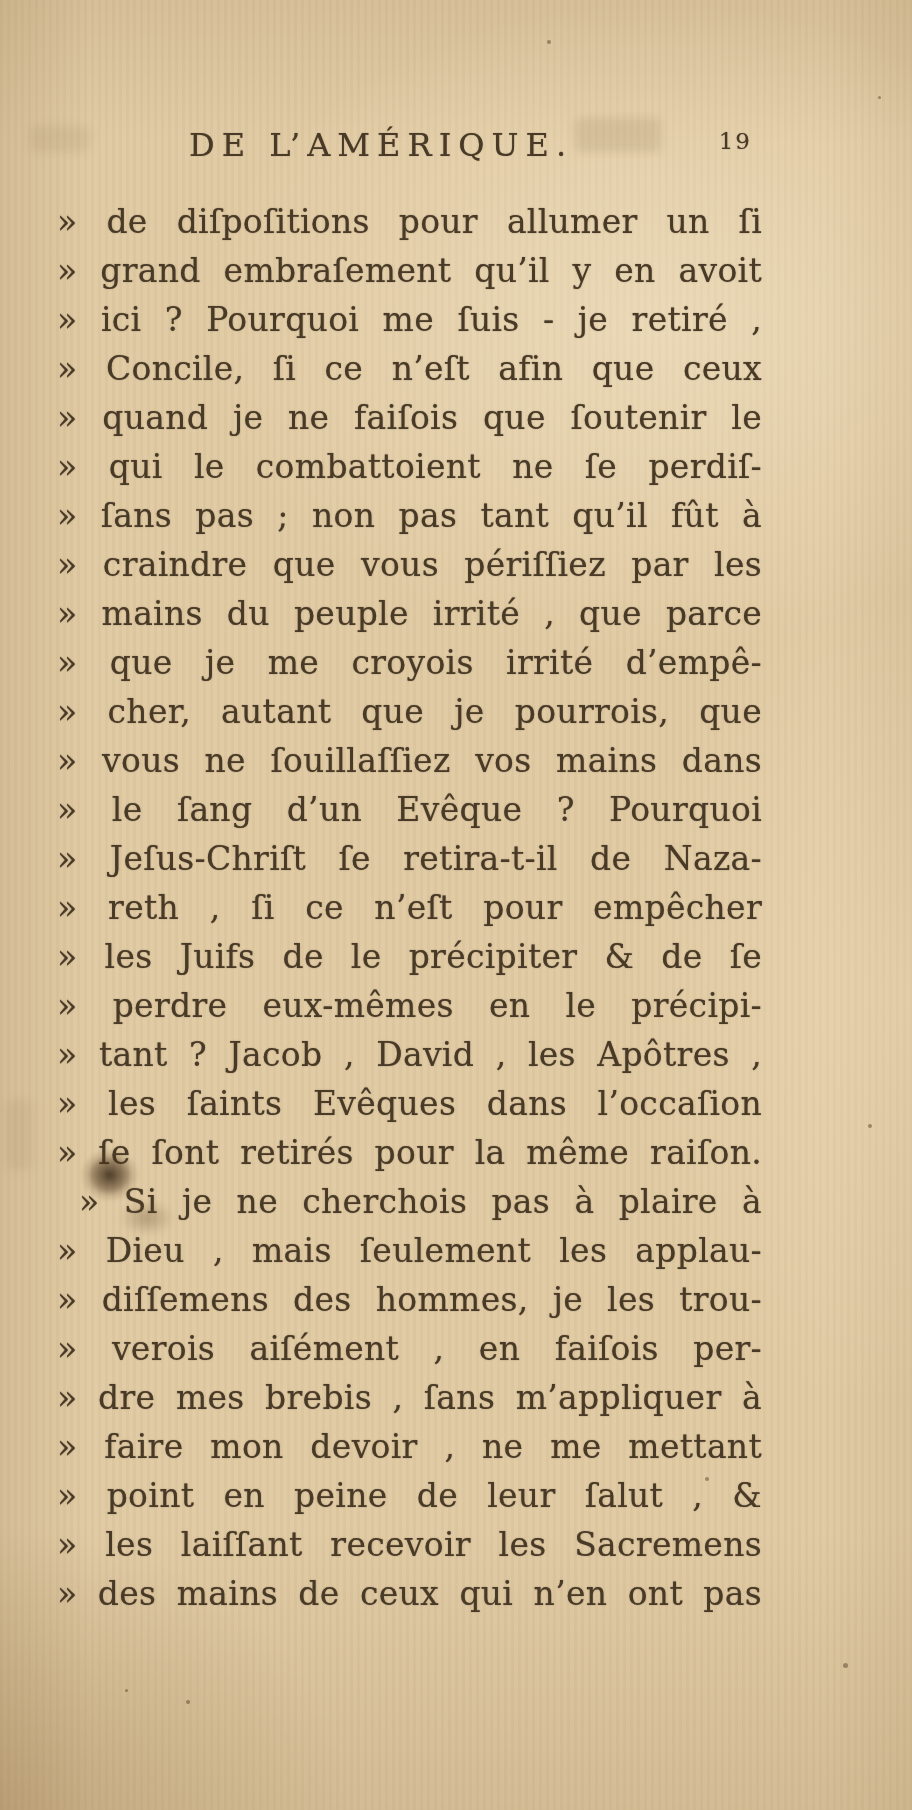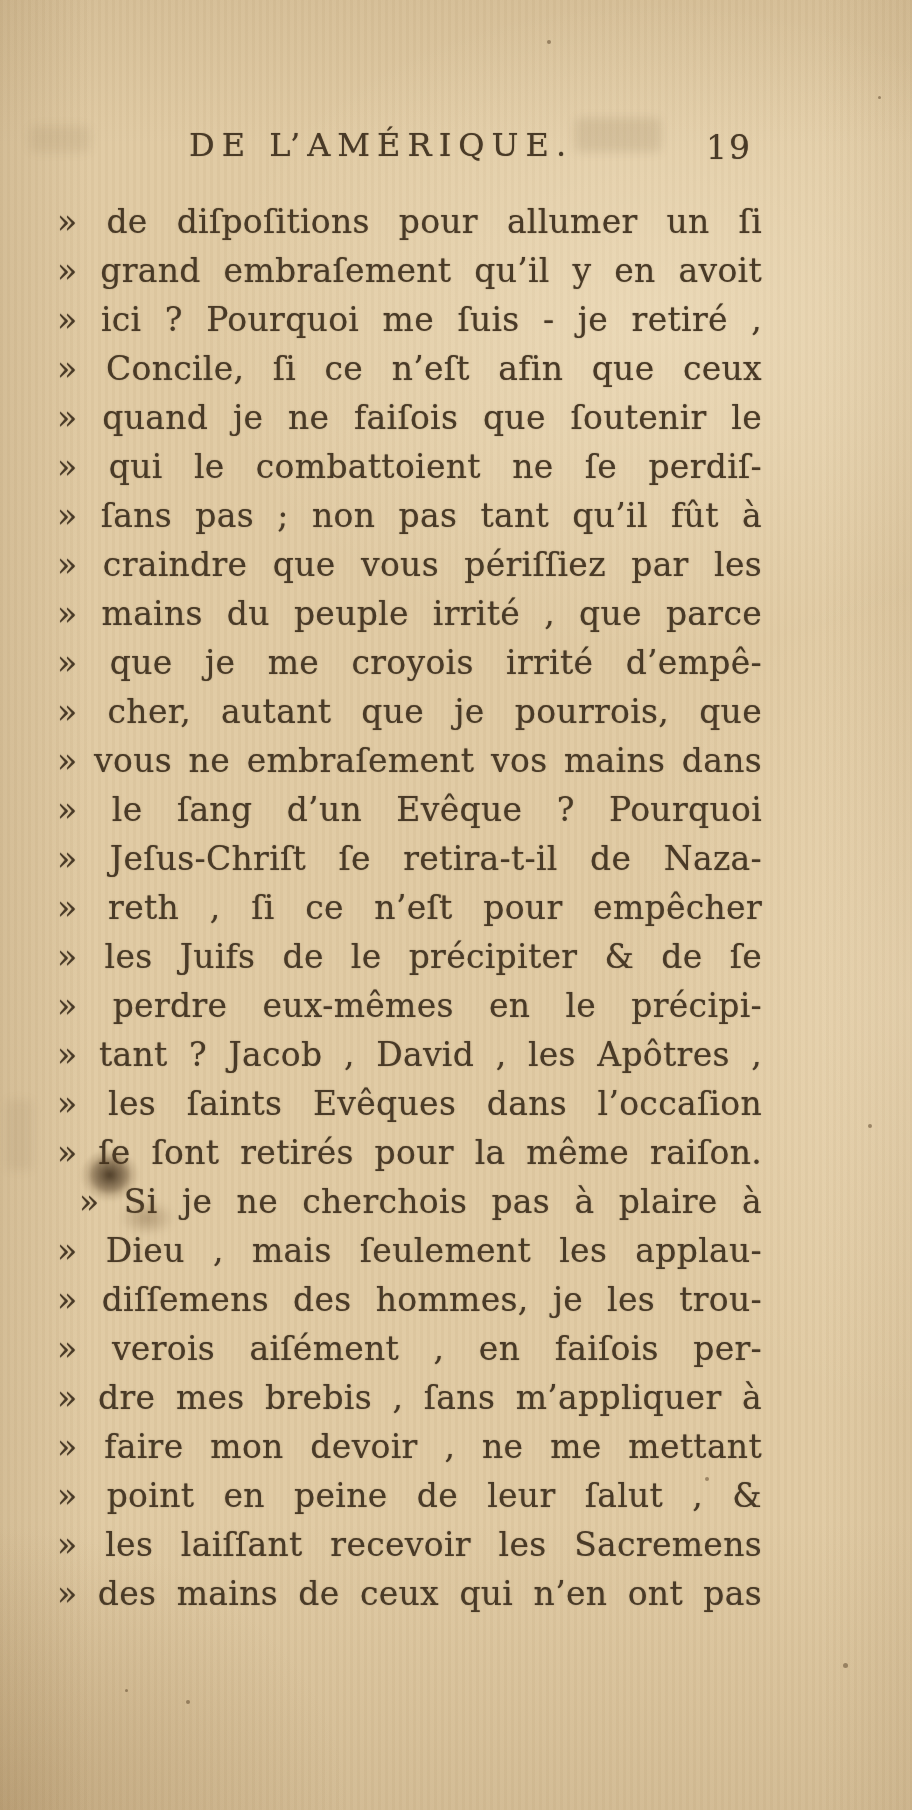--- a/index.html
+++ b/index.html
@@ -22,21 +22,21 @@
     color:var(--ink,#493a27);
     margin-top:12px;
   }
   .header-title{
     position:absolute; left:132px; top:6px;
     font-size:32px; letter-spacing:0.22em; white-space:nowrap;
     text-shadow:0 0 1px rgba(73,58,39,0.65);
   }
   .page-number{
     position:absolute; right:10px; top:8px;
-    font-size:33px; letter-spacing:2px;
+    font-size:23px; letter-spacing:2px;
     text-shadow:0 0 1px rgba(73,58,39,0.65);
   }
   .text-block{
     position:absolute; left:57px; top:160px; width:705px;
     color:var(--ink,#493a27);
     margin-top:37px;
   }
   .line{
     font-size:33px; line-height:49px; height:49px;
     text-align:justify; text-align-last:justify;
@@ -89,21 +89,21 @@
       <div class="line">» grand embraſement qu’il y en avoit</div>
       <div class="line">» ici ? Pourquoi me ſuis - je retiré ,</div>
       <div class="line">» Concile, ſi ce n’eſt afin que ceux</div>
       <div class="line">» quand je ne faiſois que ſoutenir le</div>
       <div class="line">» qui le combattoient ne ſe perdiſ-</div>
       <div class="line">» ſans pas ; non pas tant qu’il fût à</div>
       <div class="line">» craindre que vous périſſiez par les</div>
       <div class="line">» mains du peuple irrité , que parce</div>
       <div class="line">» que je me croyois irrité d’empê-</div>
       <div class="line">» cher, autant que je pourrois, que</div>
-      <div class="line">» vous ne embraſement vos mains dans</div>
+      <div class="line">» vous ne ſouillaſſiez vos mains dans</div>
       <div class="line">» le ſang d’un Evêque ? Pourquoi</div>
       <div class="line">» Jeſus-Chriſt ſe retira-t-il de Naza-</div>
       <div class="line">» reth , ſi ce n’eſt pour empêcher</div>
       <div class="line">» les Juifs de le précipiter &amp; de ſe</div>
       <div class="line">» perdre eux-mêmes en le précipi-</div>
       <div class="line">» tant ? Jacob , David , les Apôtres ,</div>
       <div class="line">» les ſaints Evêques dans l’occaſion</div>
       <div class="line">» ſe ſont retirés pour la même raiſon.</div>
       <div class="line indent">» Si je ne cherchois pas à plaire à</div>
       <div class="line">» Dieu , mais ſeulement les applau-</div>

